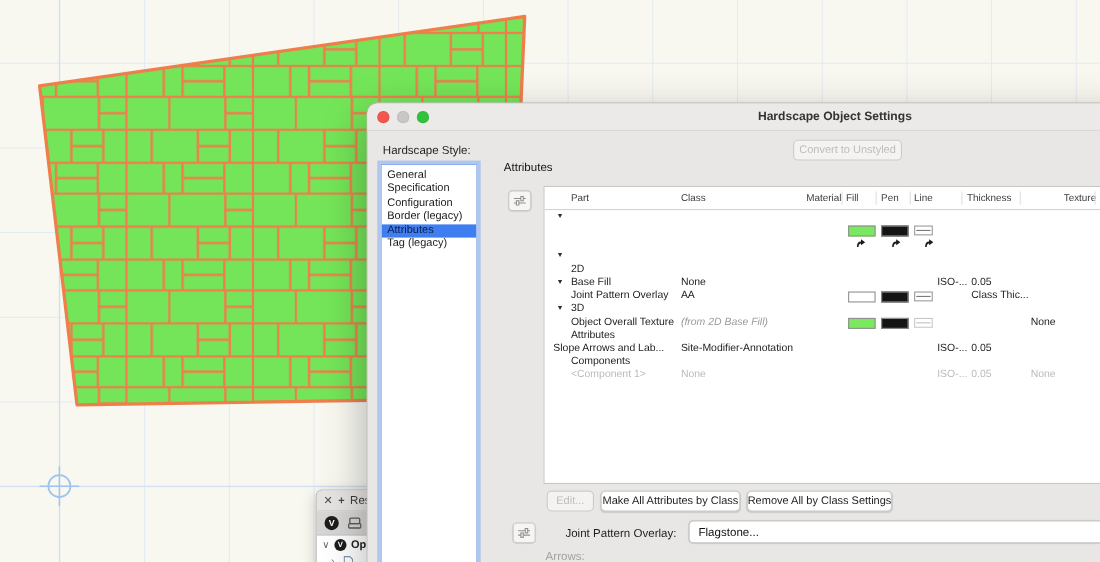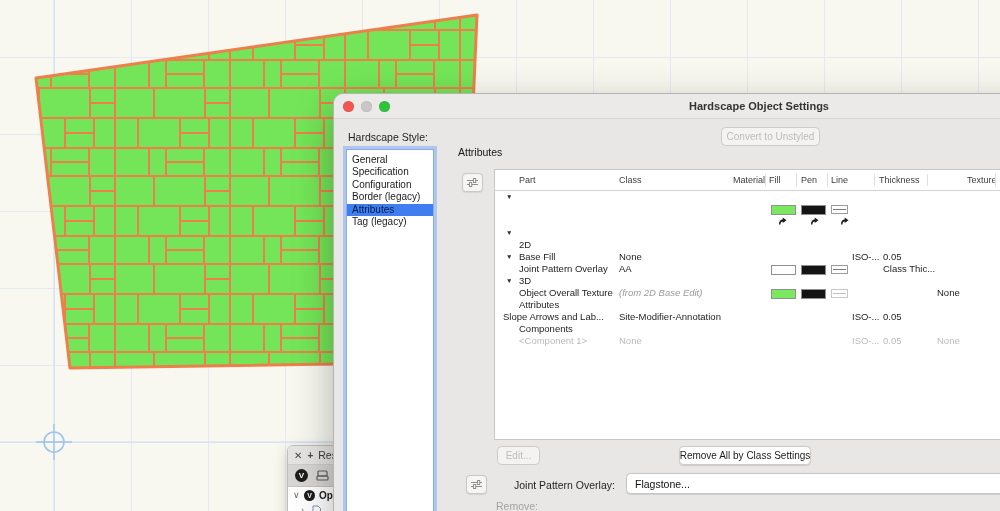--- a/index.html
+++ b/index.html
@@ -236,21 +236,21 @@
               <path d="M1 7.6 C1 4.2 2.4 2.6 4.7 2.6 L4.7 0.4 L8.5 3.2 L4.7 6 L4.7 4.4 C3.2 4.4 2.5 5.6 2.5 7.6 Z" fill="#1b1b1b"></path>
             </svg></span>
           <span class="cell " style="left:388px">Class Thic...</span>
         </div>
         <div class="trow" style="top: 57px;">
           <span class="tri">▼</span>
           <span class="cell " style="left:24px">3D</span>
         </div>
         <div class="trow" style="top: 69px;">
           <span class="cell " style="left:24px">Object Overall Texture</span>
-          <span class="cell ital" style="left:124px">(from 2D Base Edit)</span>
+          <span class="cell ital" style="left:124px">(from 2D Base Fill)</span>
           <span class="cell " style="left:442px">None</span>
         </div>
         <div class="trow" style="top: 81px;">
           <span class="tri">▼</span>
           <span class="cell " style="left:24px">Attributes</span>
         </div>
         <div class="trow" style="top: 93px;">
           <span class="cell " style="left:8px">Slope Arrows and Lab...</span>
           <span class="cell " style="left:124px">Site-Modifier-Annotation</span>
           <span class="swatch" style="left:276px;background:#ffffff"></span>
@@ -274,30 +274,31 @@
             <i></i>
           </span>
           <span class="cell " style="left:357px">ISO-...</span>
           <span class="cell " style="left:388px">0.05</span>
           <span class="cell " style="left:442px">None</span>
         </div>
       </div>
   </div>
 
   <div class="btn disabled" style="left:163px;top:352px;width:41px;">Edit...</div>
+  <div class="btn" style="left:212px;top:352px;width:125px;">Make All Attributes by Class</div>
   <div class="btn" style="left:345px;top:352px;width:130px;">Remove All by Class Settings</div>
 
   <div class="mini-btn" style="left:132px;top:381px;">
     <svg width="11" height="9" viewBox="0 0 11 9">
       <g stroke="#8f8f8f" stroke-width="1" fill="#f6f5f4">
         <line x1="0" y1="2.5" x2="11" y2="2.5"></line>
           <line x1="0" y1="6.5" x2="11" y2="6.5"></line>
         <rect x="6.5" y="0.5" width="2.2" height="4"></rect>
           <rect x="2.5" y="4.5" width="2.2" height="4"></rect>
       </g>
     </svg>
   </div>
   <div class="abs lbl" style="left:180px;top:385px;">Joint Pattern Overlay:</div>
   <div class="combo" style="left:292px;top:379px;right:14px;height:19px;">
     <span class="val">Flagstone...</span>
   </div>
-  <div class="abs lbl muted" style="left:162px;top:406px;">Remove:</div>
+  <div class="abs lbl muted" style="left:162px;top:406px;">Arrows:</div>
 </div>
 
 </body></html>

